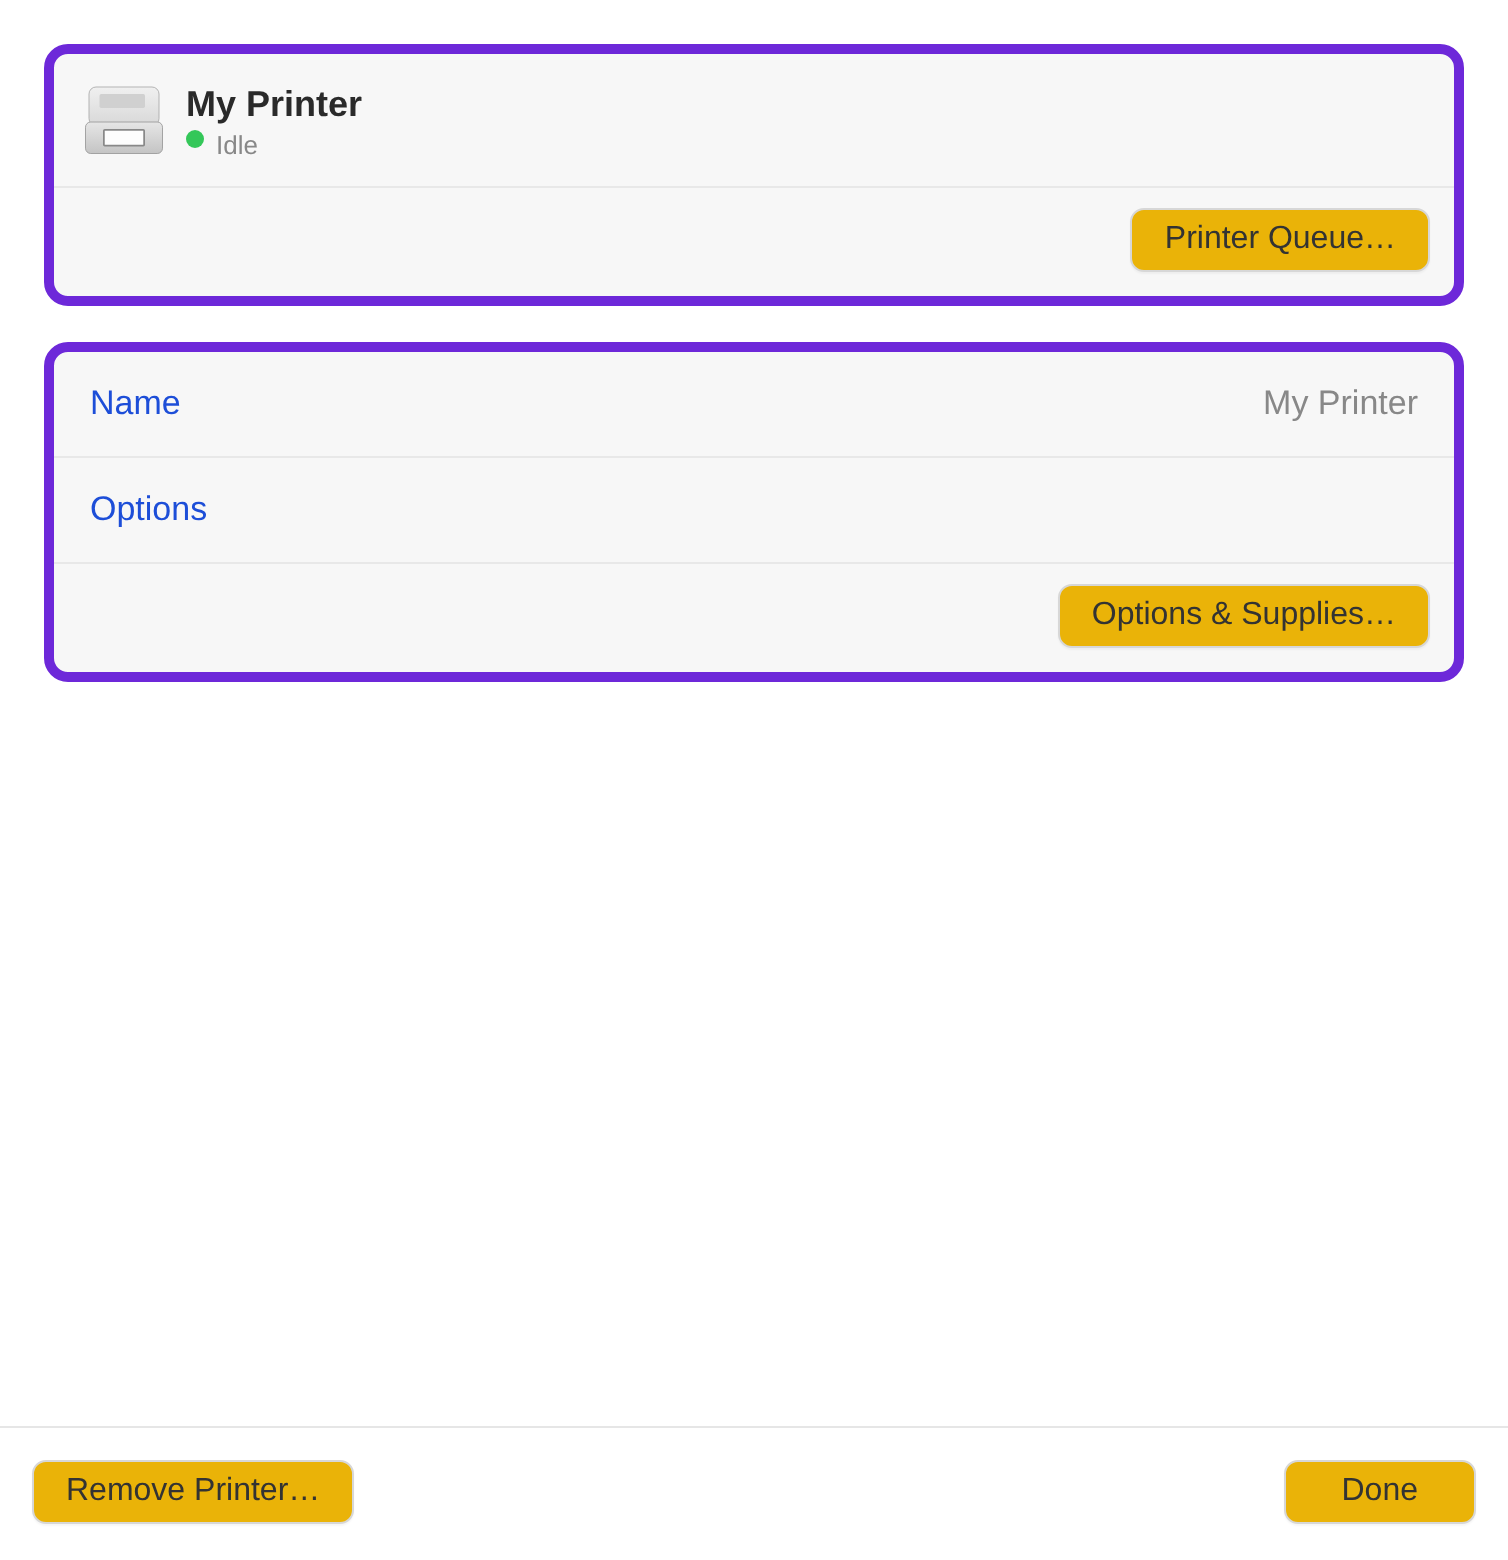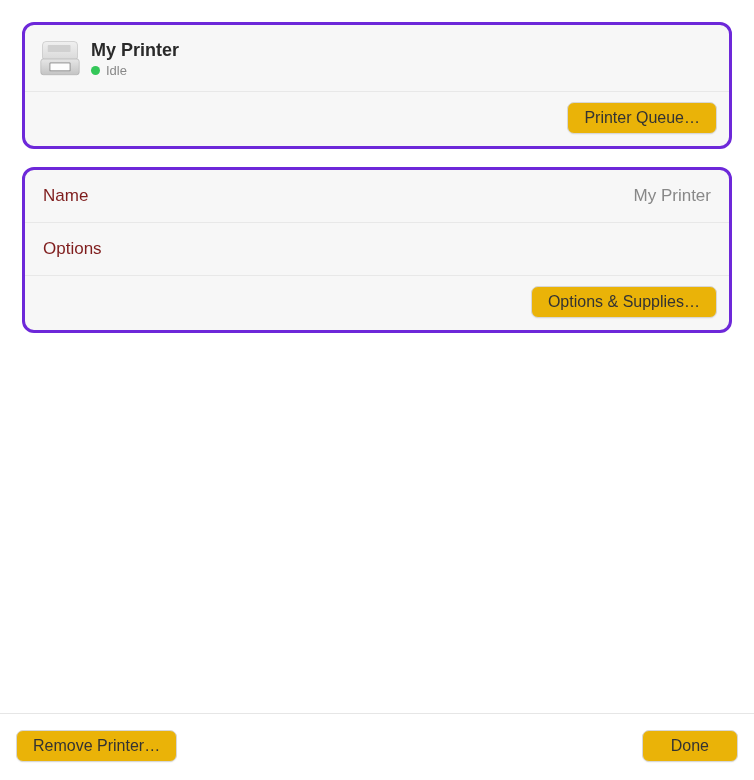--- a/index.html
+++ b/index.html
@@ -8,40 +8,40 @@
       background: #ffffff;
       width: 754px;
       height: 780px;
       display: flex;
       flex-direction: column;
       padding: 22px 22px 0 22px;
       color: #333;
     }
     .panel {
       background: #f7f7f7;
-      border: 3px solid #6d28d9;
+      border: 5px solid #6d28d9;
       border-radius: 12px;
       margin-bottom: 18px;
       overflow: hidden;
     }
     .header-row {
       display: flex;
       align-items: center;
       padding: 14px 16px 12px 14px;
       border-bottom: 1px solid #e8e8e8;
     }
     .printer-icon {
       width: 42px;
       height: 40px;
       margin-right: 10px;
       flex-shrink: 0;
     }
     .printer-text { display: flex; flex-direction: column; }
     .printer-name { font-size: 18px; font-weight: 600; color: #2a2a2a; }
-    .status-line { display: flex; align-items: center; margin-top: 2px; }
+    .status-line { display: flex; margin-top: 2px; }
     .status-dot {
       width: 9px; height: 9px; border-radius: 50%;
       background: #34c759; margin-right: 6px;
     }
     .status-text { font-size: 13px; color: #888; }
     .button-row {
       display: flex;
       justify-content: flex-end;
       padding: 10px 12px 12px 12px;
     }
@@ -58,21 +58,21 @@
     }
     .info-row {
       display: flex;
       justify-content: space-between;
       align-items: center;
       padding: 16px 18px;
       border-bottom: 1px solid #e8e8e8;
       font-size: 17px;
     }
     .info-row:last-child { border-bottom: none; }
-    .label { color: #7f1d1d; }
+    .label { color: #1d4ed8; }
     .value { color: #888; }
     .toggle {
       width: 44px; height: 26px; border-radius: 13px;
       background: #d9d9d9; position: relative; cursor: pointer;
     }
     .toggle-knob {
       position: absolute; top: 1px; left: 1px;
       width: 24px; height: 24px; border-radius: 50%;
       background: #fff; box-shadow: 0 1px 3px rgba(0,0,0,0.3);
     }

